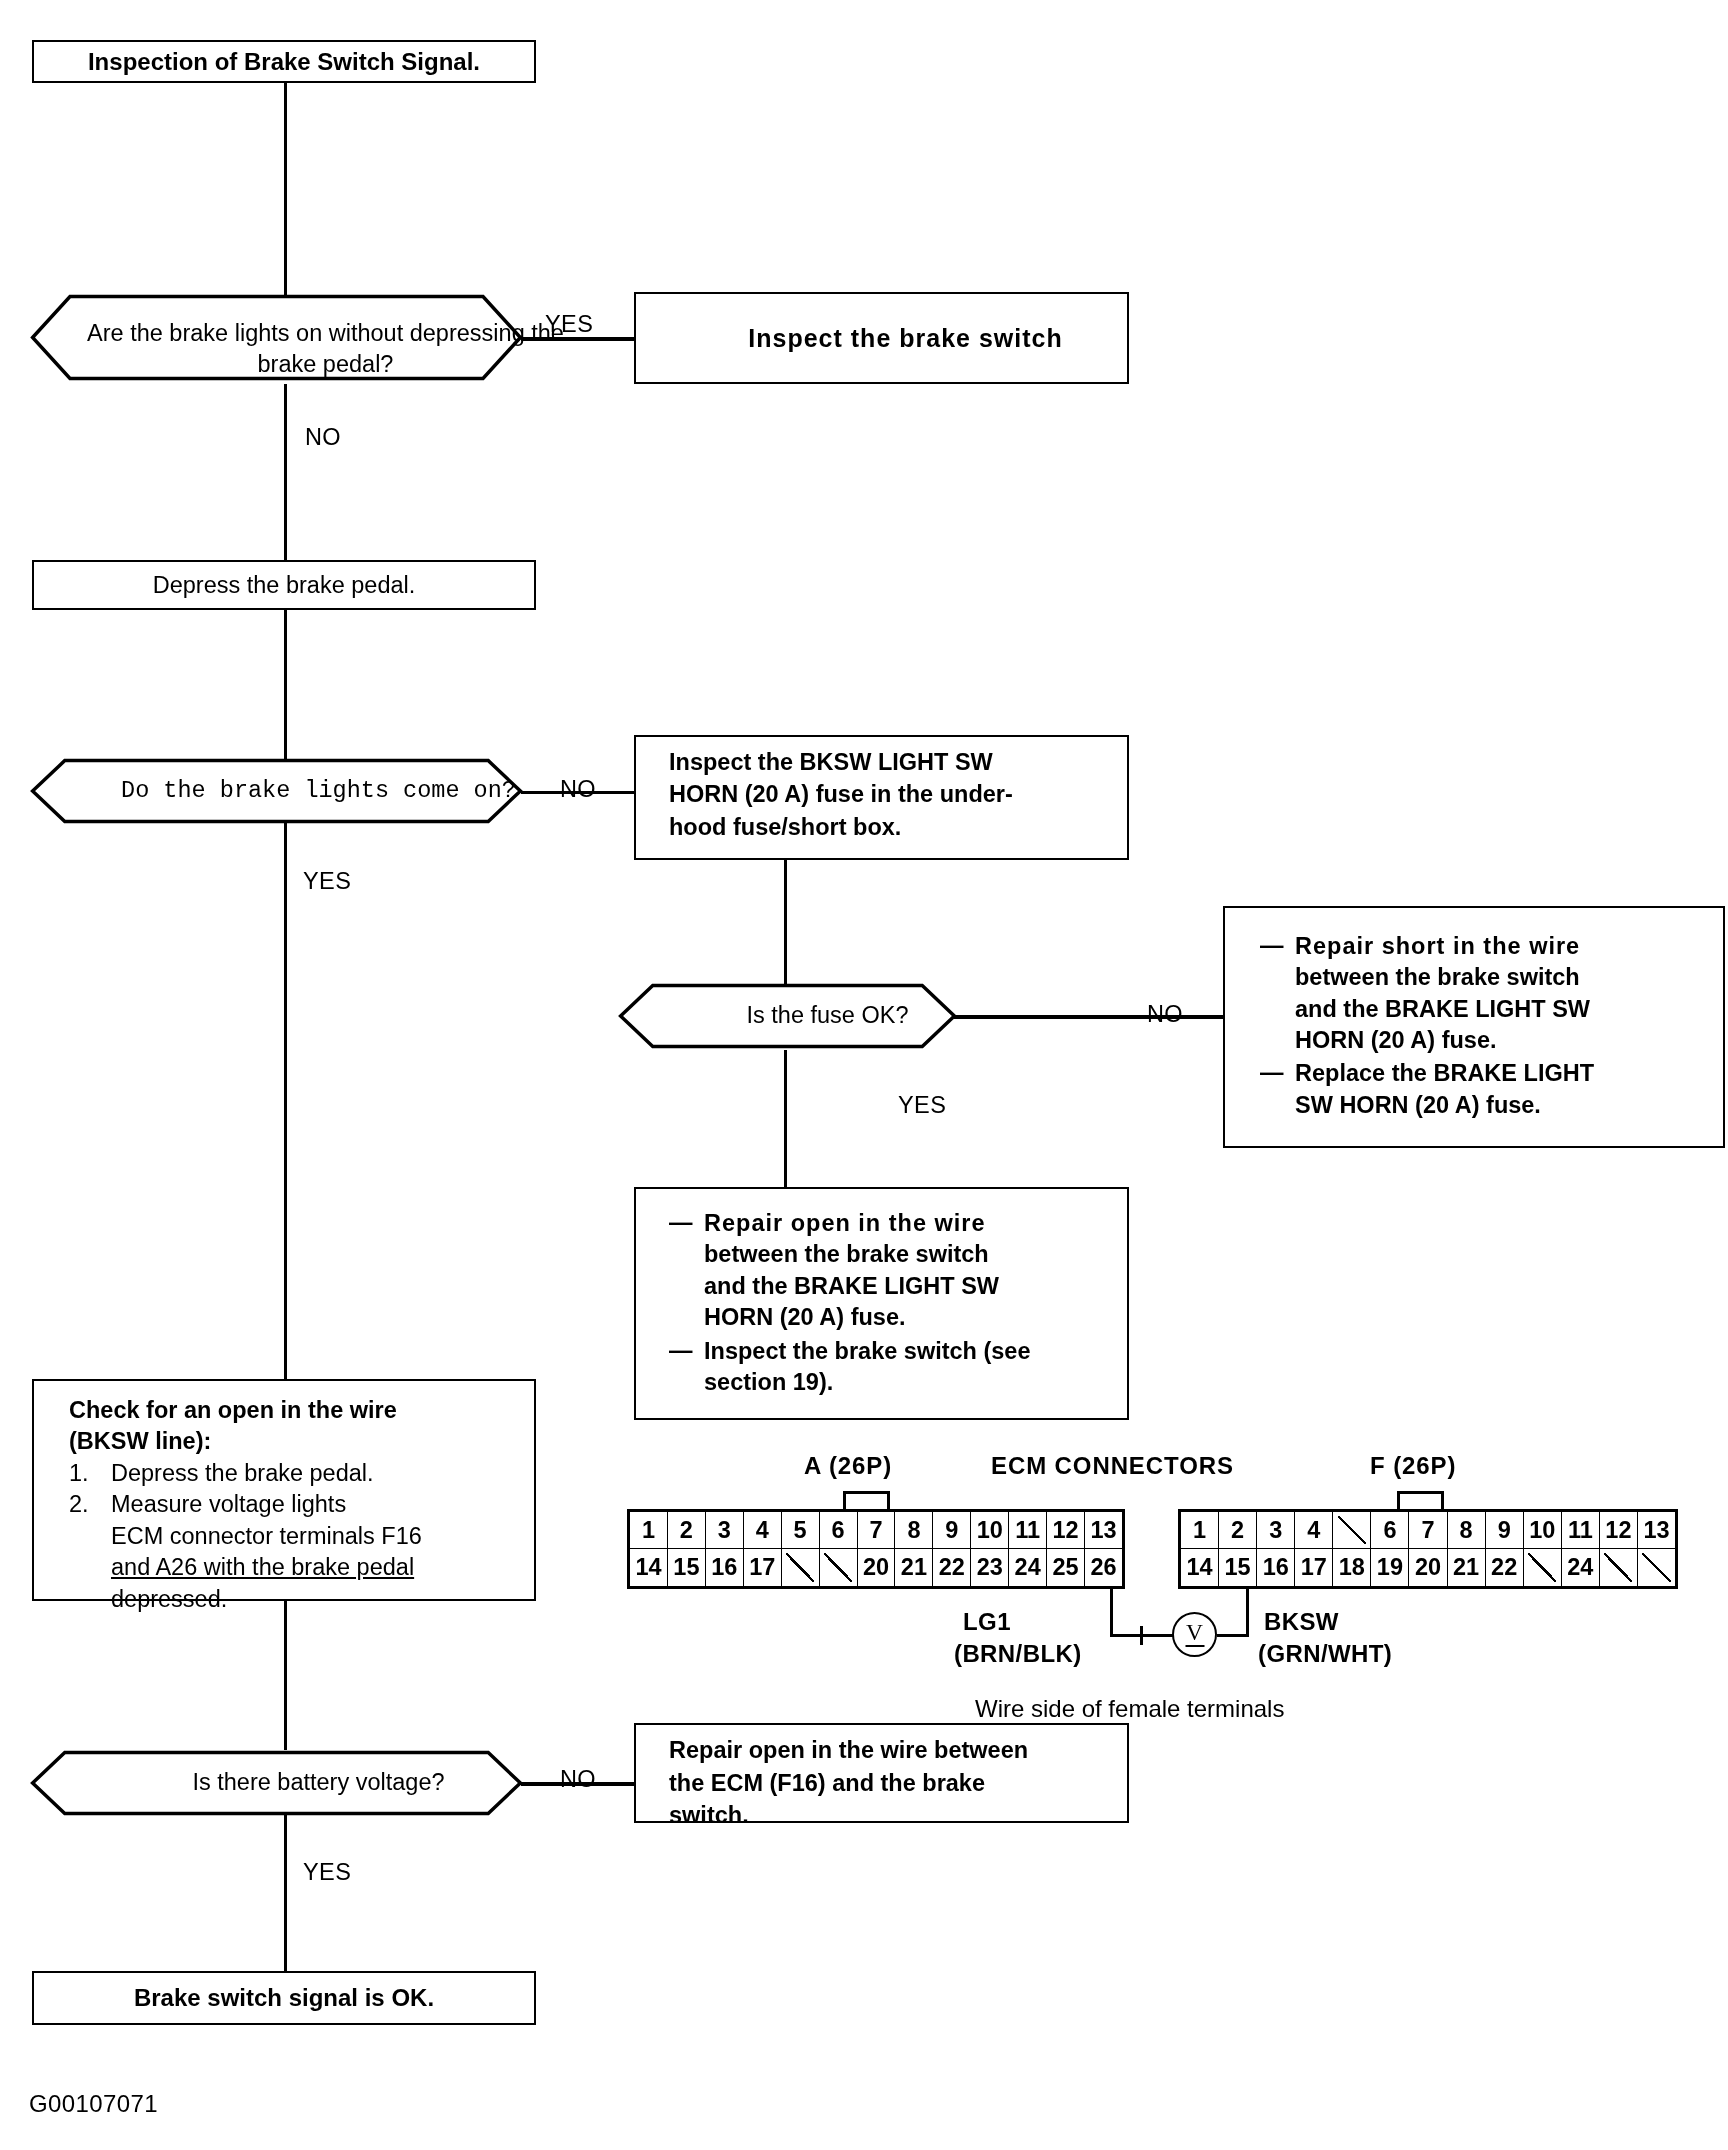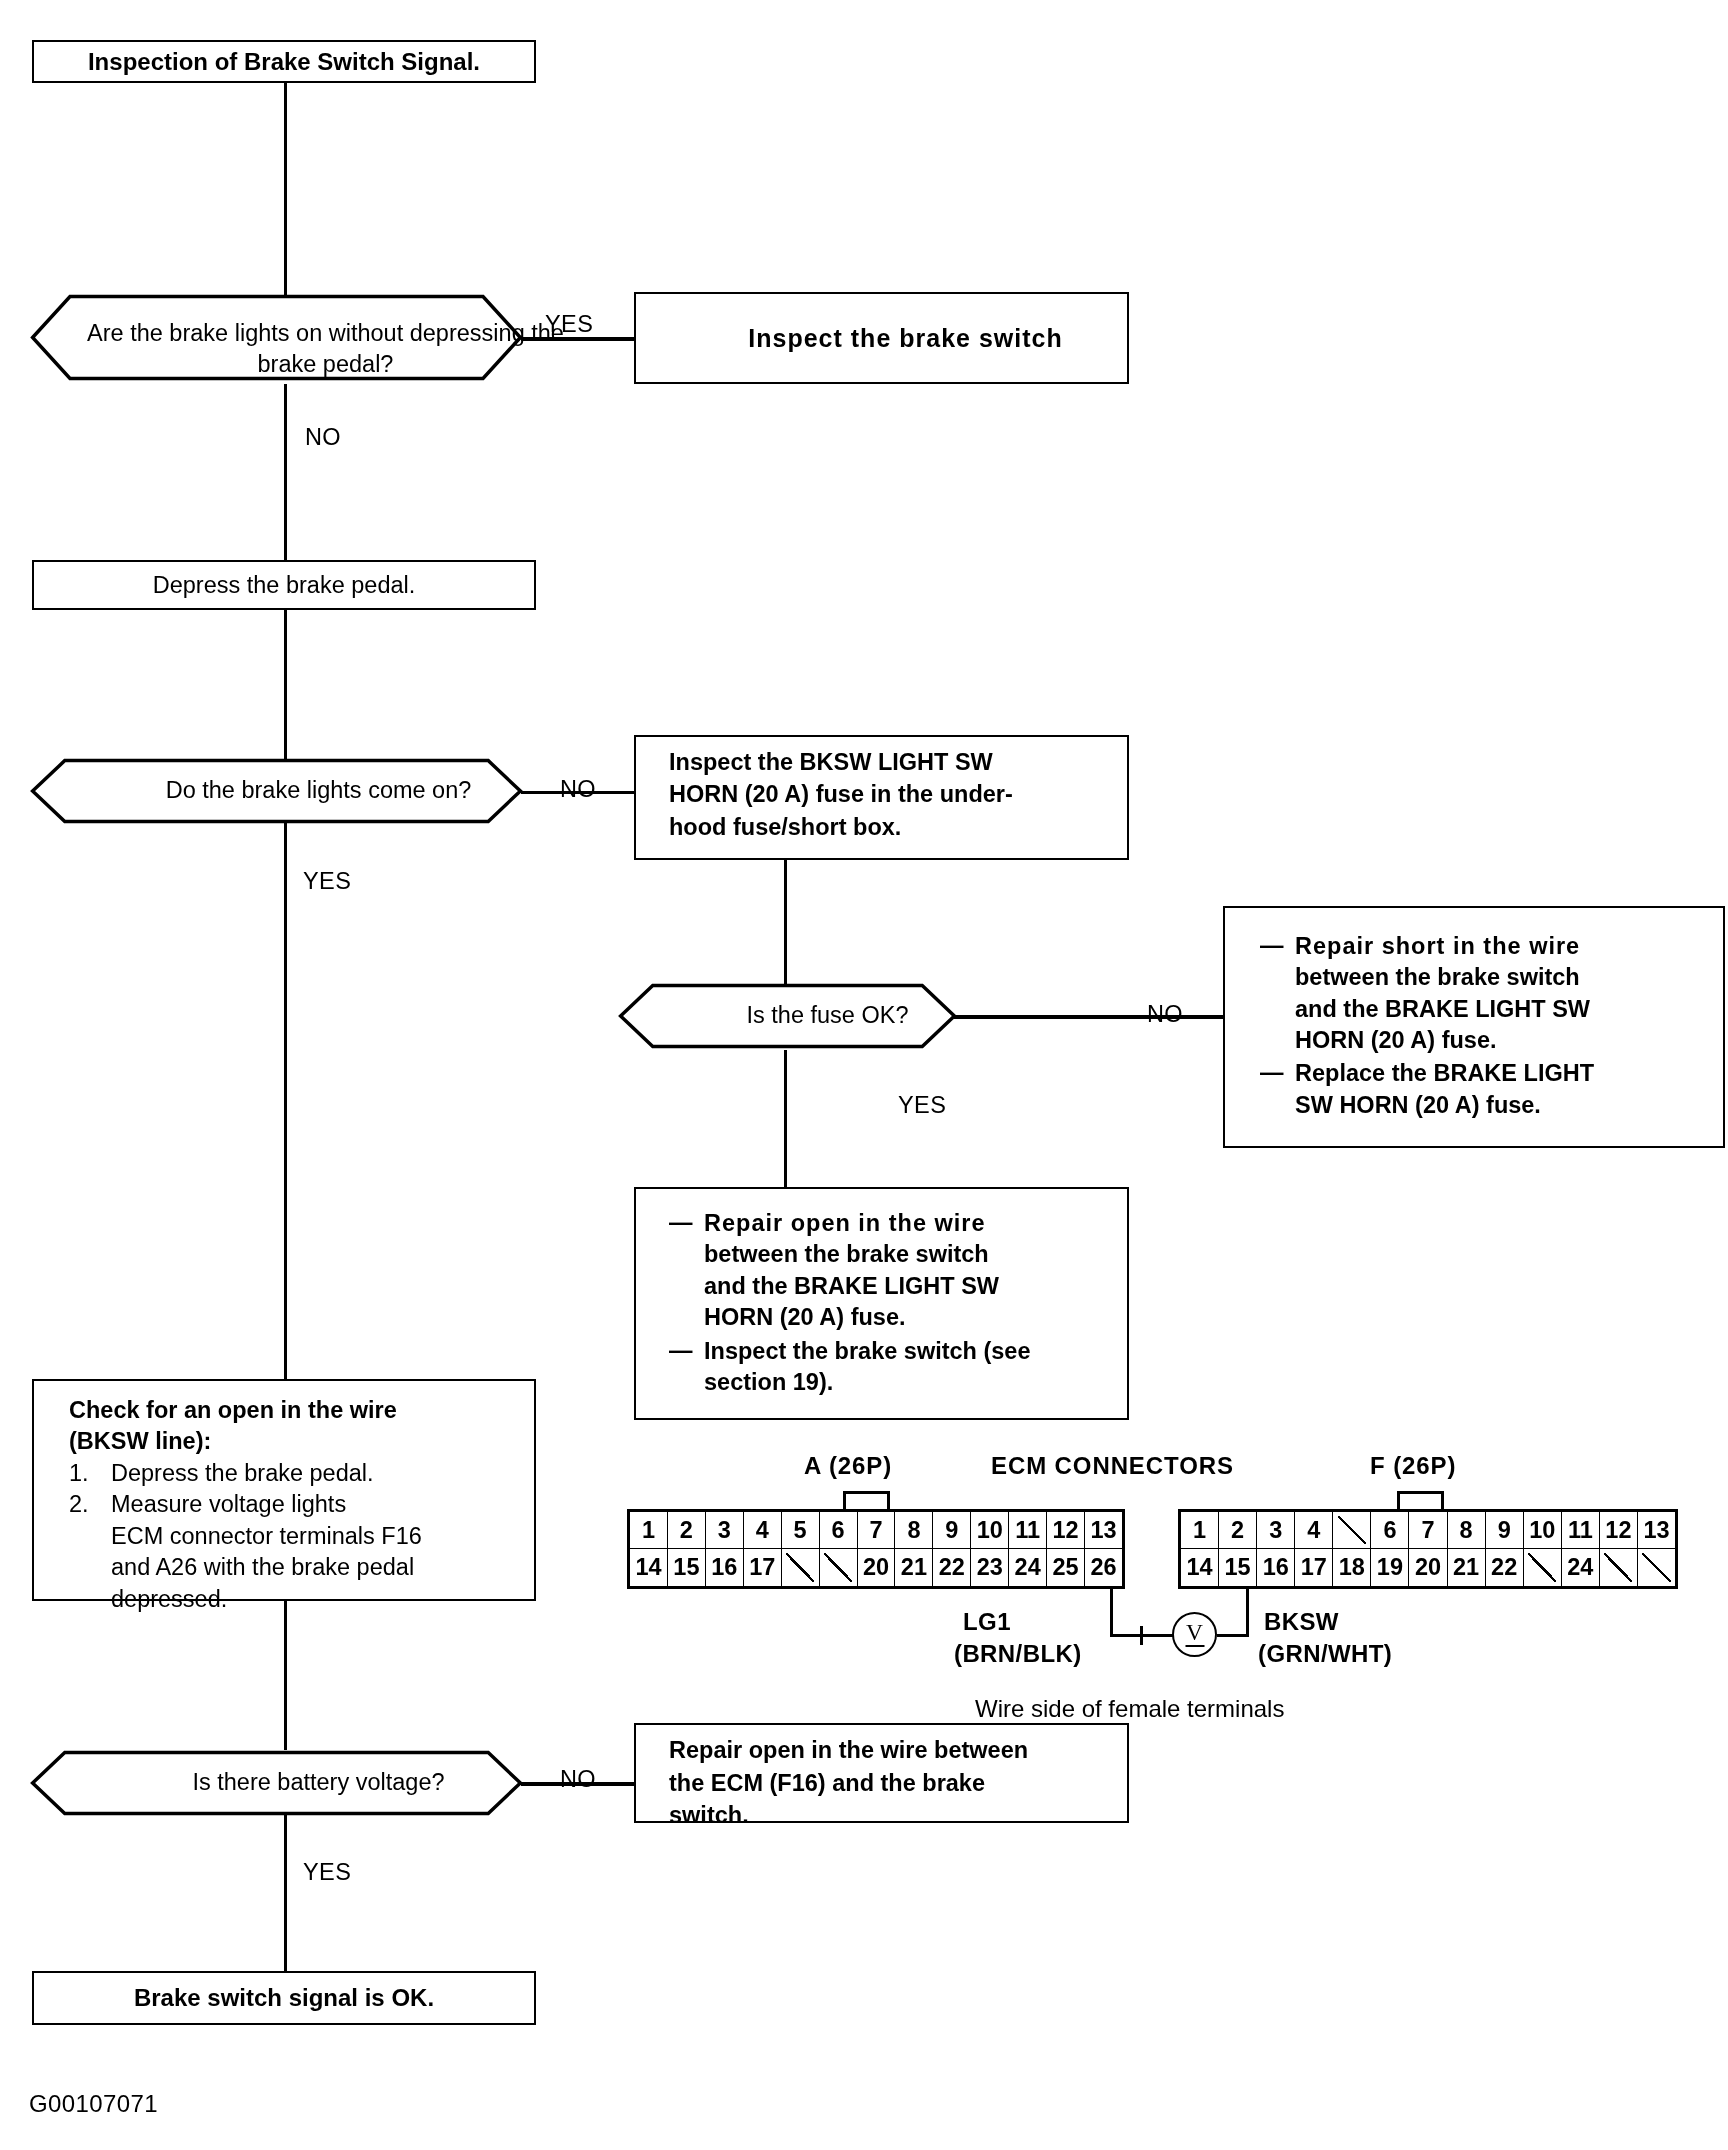--- a/index.html
+++ b/index.html
@@ -106,21 +106,21 @@
       <div class="t29 bold" style="letter-spacing:1px;">Inspect the brake switch</div>
     </div>
   </div>
 
   <div class="box" style="left:32px;top:560px;width:504px;height:50px;">
     <div class="inner ctr">
       <div class="t27">Depress the brake pedal.</div>
     </div>
   </div>
 
-  <div class="hex" style="left:30px;top:758px;width:493px;height:66px;">
+  <div class="hex" style="left:30px;top:758px;width:493px;height:66px;font-family:Liberation Mono, monospace;">
     <svg width="493" height="66" viewBox="0 0 567 76" preserveAspectRatio="none">
       <polygon points="3,38 40,3 527,3 564,38 527,73 40,73" fill="#fff" stroke="#000" stroke-width="4"></polygon>
     </svg>
     <div class="hextext t27" style="padding:0 42px;">Do the brake lights come on?</div>
   </div>
   <div class="txt yn" style="left:560px;top:765px;">NO</div>
   <div class="txt yn" style="left:303px;top:857px;">YES</div>
 
   <div class="box" style="left:634px;top:735px;width:495px;height:125px;">
     <div class="inner" style="padding:8.7px 0 0 33px;justify-content:flex-start;">
@@ -183,21 +183,21 @@
       <div class="t27 bold" style="line-height:1.3;">(BKSW line):</div>
       <ul class="numlist t27" style="margin-top:1.7px;">
         <li>
           <span class="num">1.</span>
           <span style="display:block;">Depress the brake pedal.</span>
         </li>
         <li>
           <span class="num">2.</span>
           <span style="display:block;">Measure voltage lights</span>
           <span style="display:block;">ECM connector terminals F16</span>
-          <span style="display:block;">and A26 with the brake pedal</span>
+          <span style="display:block;text-decoration:underline;">and A26 with the brake pedal</span>
           <span style="display:block;">depressed.</span>
         </li>
       </ul>
     </div>
   </div>
 
   <div class="txt t28 bold" style="left:804px;top:1441px;letter-spacing:0.9px;">A (26P)</div>
   <div class="txt t28 bold" style="left:991px;top:1441px;letter-spacing:0.9px;">ECM CONNECTORS</div>
   <div class="txt t28 bold" style="left:1370px;top:1441px;letter-spacing:0.9px;">F (26P)</div>
 

